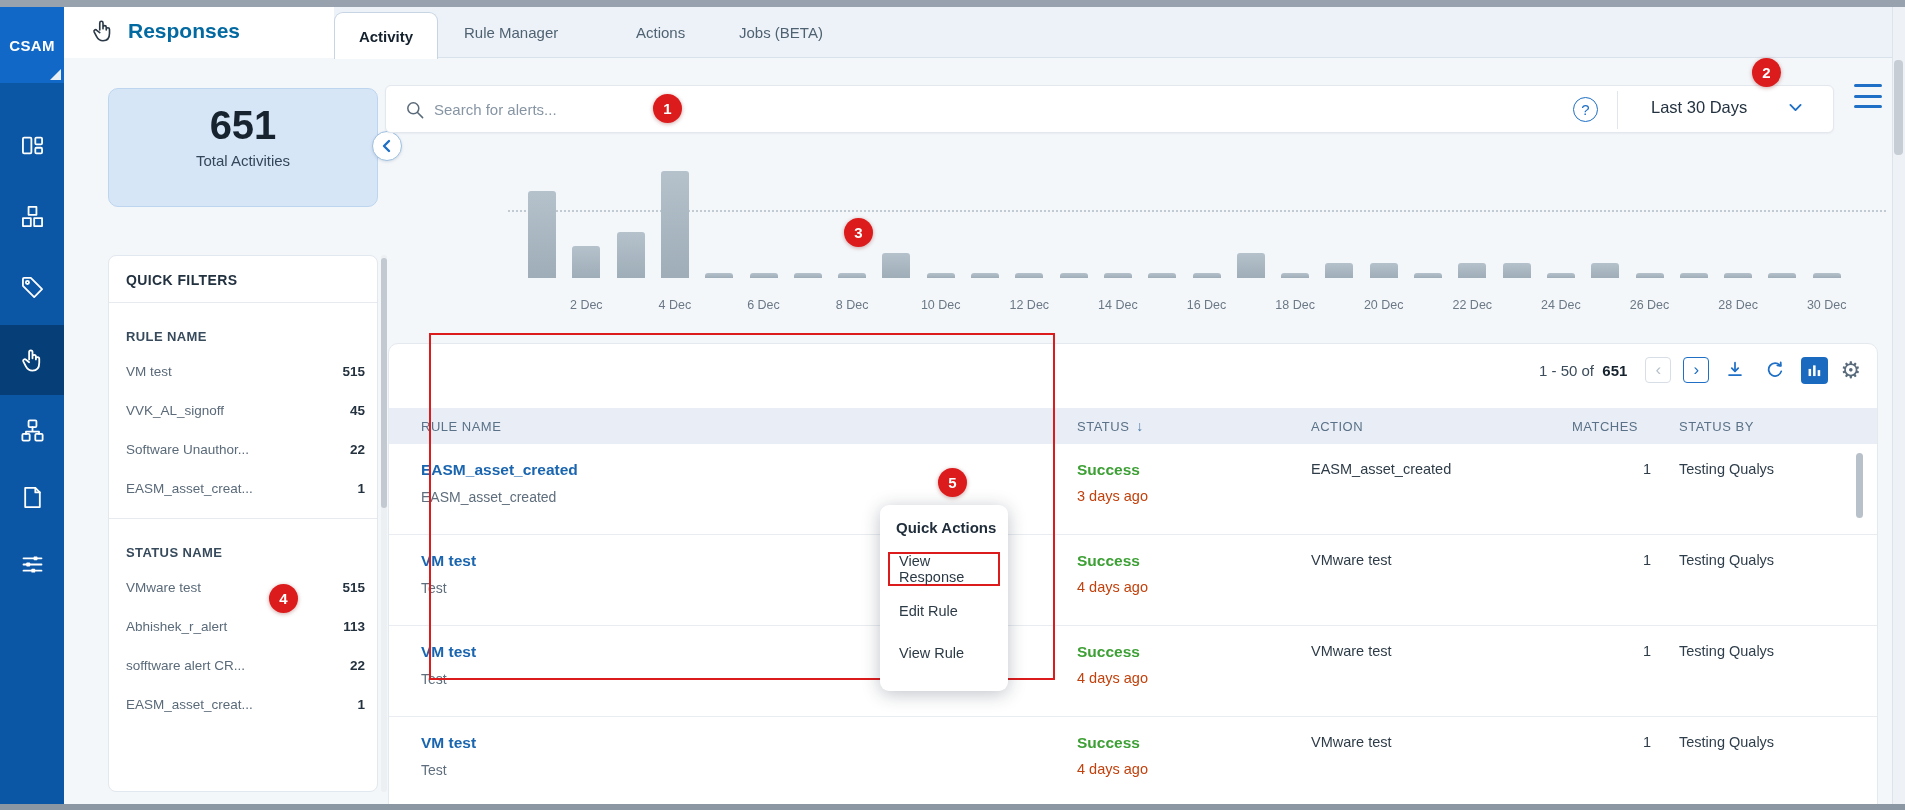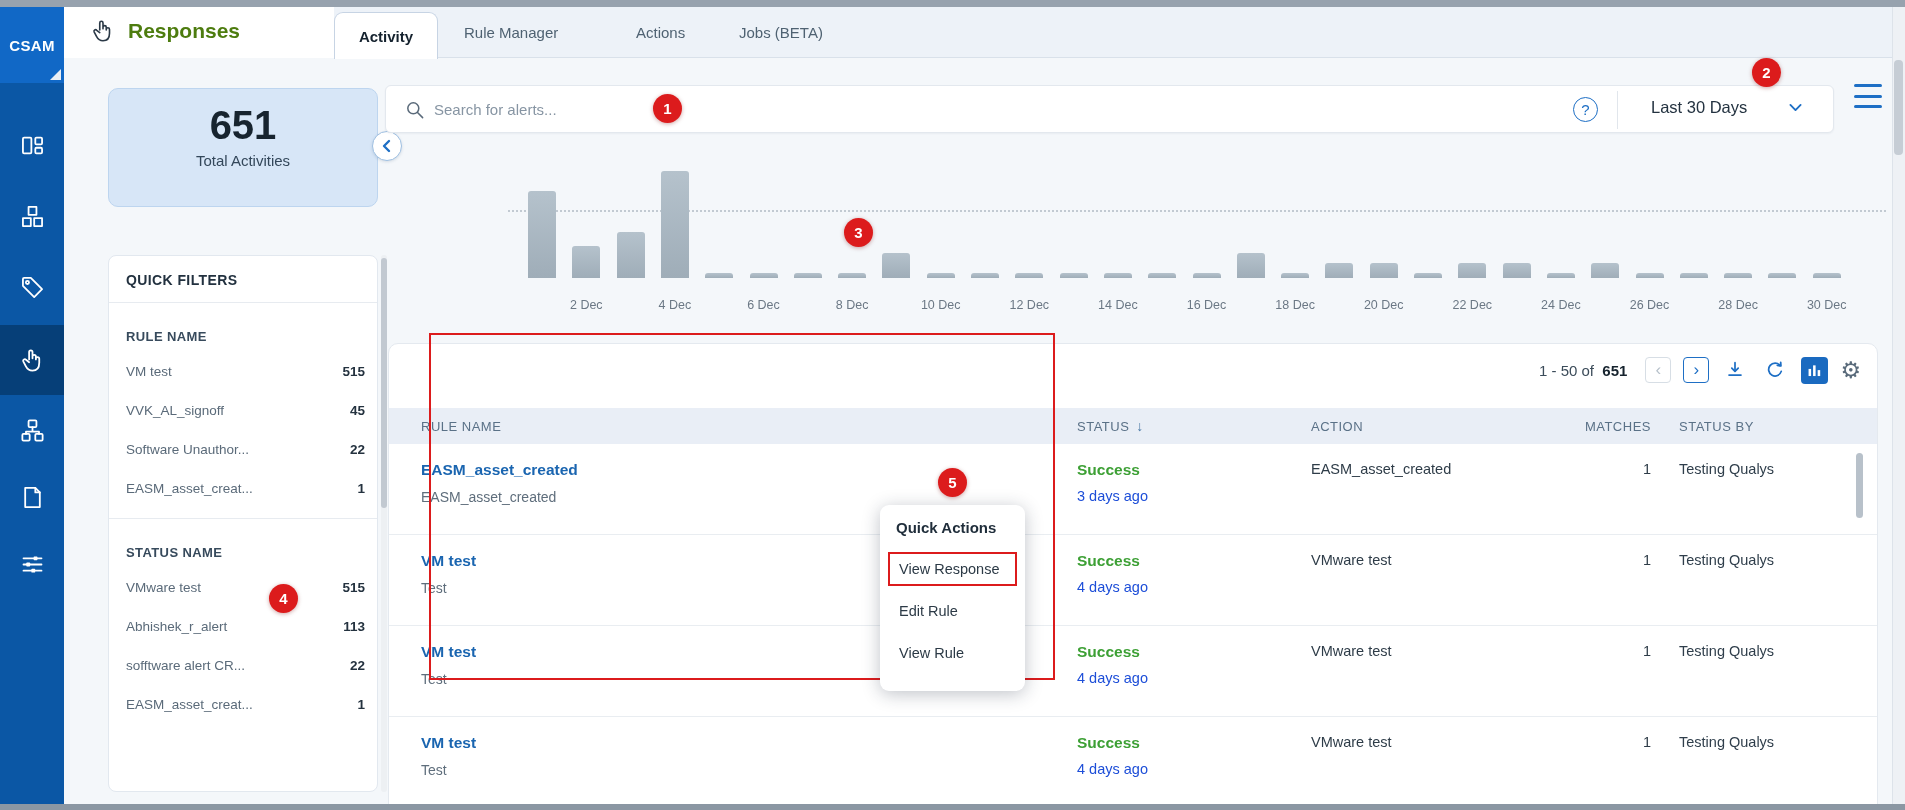--- a/index.html
+++ b/index.html
@@ -22,21 +22,21 @@
   .side-item{position:absolute;left:0;width:64px;height:66px;display:flex;align-items:center;justify-content:center;color:#fff;cursor:pointer}
   .side-item.active{background:var(--side-active)}
   .side-item svg{width:27px;height:27px;stroke:#fff;fill:none;stroke-width:1.6;stroke-linecap:round;stroke-linejoin:round}
 
   
   .hdr-white{position:absolute;left:64px;top:7px;width:270px;height:51px;background:#fff;z-index:5}
   .hdr-band{position:absolute;left:334px;top:7px;width:1571px;height:51px;background:var(--band);border-bottom:1px solid #d9e1ea;z-index:4}
   .hdr-underline{position:absolute;left:64px;top:57px;width:1841px;height:1px;background:#d9e1ea;z-index:4}
   .page-title-wrap{position:absolute;left:90px;top:18px;display:flex;align-items:center;gap:12px;z-index:6}
   .page-title-wrap svg{width:26px;height:26px;stroke:#2b3947;fill:none;stroke-width:1.5;stroke-linecap:round;stroke-linejoin:round}
-  .page-title{font-size:21px;font-weight:bold;color:#4d7c0f}
+  .page-title{font-size:21px;font-weight:bold;color:#0369a1}
   .tab-active{position:absolute;left:334px;top:12px;width:104px;height:47px;background:#fff;border:1px solid #c7d4e4;border-bottom:none;border-radius:9px 9px 0 0;display:flex;align-items:center;justify-content:center;font-size:15px;font-weight:bold;color:#15222e;z-index:6;cursor:pointer}
   .tab-plain{position:absolute;top:24px;font-size:15px;color:#4f6272;z-index:6;cursor:pointer}
 
   
   .sum-card{position:absolute;left:108px;top:88px;width:270px;height:119px;background:#d7e6f7;border:1px solid #bdd5ef;border-radius:10px;text-align:center;z-index:5}
   .sum-value{margin-top:14px;font-size:40px;font-weight:bold;color:#17242f}
   .sum-label{margin-top:4px;font-size:15px;color:#33475a}
   .collapse-btn{position:absolute;left:372px;top:131px;width:30px;height:30px;border-radius:50%;background:#fff;border:1px solid #9fc0e2;display:flex;align-items:center;justify-content:center;z-index:7;cursor:pointer;box-shadow:0 1px 3px rgba(30,60,100,.15)}
   .collapse-btn svg{width:14px;height:14px;stroke:var(--accent);fill:none;stroke-width:2.4;stroke-linecap:round;stroke-linejoin:round}
 
@@ -79,35 +79,35 @@
   .pg-btn{width:26px;height:26px;border-radius:4px;display:flex;align-items:center;justify-content:center;font-size:17px;cursor:pointer;background:#fff}
   .pg-prev{border:1px solid #d7dee5;color:#b6c0ca}
   .pg-next{border:1.5px solid var(--accent);color:var(--accent)}
   .icon-btn{width:28px;height:28px;display:flex;align-items:center;justify-content:center;cursor:pointer}
   .icon-btn svg{width:22px;height:22px;stroke:var(--accent);fill:none;stroke-width:1.9;stroke-linecap:round;stroke-linejoin:round}
   .chart-btn{width:27px;height:27px;background:#1a6ac0;border-radius:4px;display:flex;align-items:center;justify-content:center;cursor:pointer}
   .gear{font-size:23px;color:#5a6b7b;line-height:1;cursor:pointer}
 
   .thead{position:absolute;left:0;top:64px;width:100%;height:36px;background:var(--thead);display:grid;grid-template-columns:688px 234px 248px 92px 28px 1fr;align-items:center;font-size:13px;color:#5a7187;letter-spacing:.5px}
   .th-rule{padding-left:32px}
-  .th-matches{text-align:right}
+  .th-matches{text-align:center}
   .sort-arrow{color:#4e7ca8;margin-left:7px;font-size:14px}
   .rows{position:absolute;left:0;top:100px;width:100%}
   .trow{display:grid;grid-template-columns:688px 234px 248px 92px 28px 1fr;height:91px;border-bottom:1px solid #e9edf1;padding-top:17px;cursor:pointer;background:#fff}
   .rule-link{font-size:15.5px;font-weight:bold;color:#1a65b0;padding-left:32px;cursor:pointer}
   .rule-sub{font-size:14px;color:#5f6e7c;padding-left:32px;margin-top:10px}
   .st-ok{font-size:15.5px;font-weight:bold;color:var(--green)}
-  .st-time{font-size:14.5px;color:#1d4ed8;margin-top:9px}
+  .st-time{font-size:14.5px;color:#c2410c;margin-top:9px}
   .c-action{font-size:14.5px;color:#2e3c48}
   .c-matches{font-size:14.5px;color:#2e3c48;text-align:right}
   .c-created{font-size:14.5px;color:#2f3e4b}
   .tbl-thumb{position:absolute;right:14px;top:109px;width:7px;height:65px;background:#b8c1ca;border-radius:4px;cursor:pointer}
 
   
-  .qa-pop{position:absolute;left:880px;top:505px;width:145px;height:186px;background:#fff;border-radius:9px;box-shadow:0 3px 18px rgba(30,40,60,.28);z-index:35;padding-top:14px}
+  .qa-pop{position:absolute;left:880px;top:505px;width:128px;height:186px;background:#fff;border-radius:9px;box-shadow:0 3px 18px rgba(30,40,60,.28);z-index:35;padding-top:14px}
   .qa-title{font-size:15px;font-weight:bold;color:#1f2d3a;padding-left:16px;margin-bottom:16px}
   .qa-item{height:34px;margin:0 8px 8px 8px;padding-left:9px;display:flex;align-items:center;font-size:14.5px;color:#2c3a46;cursor:pointer;border:2px solid transparent}
   .qa-highlight{border:2px solid var(--red)}
 
   
   .anno-rect{position:absolute;left:429px;top:333px;width:626px;height:347px;border:2px solid var(--red);z-index:30;pointer-events:none}
   .badge{position:absolute;width:29px;height:29px;border-radius:50%;background:var(--red);color:#fff;font-weight:bold;font-size:15px;display:flex;align-items:center;justify-content:center;z-index:40;box-shadow:0 1px 4px rgba(120,0,0,.35)}
 
   
   .win-scroll{position:absolute;left:1892px;top:7px;width:13px;height:797px;background:#eef1f5;border-left:1px solid #dde3ea;z-index:15}

